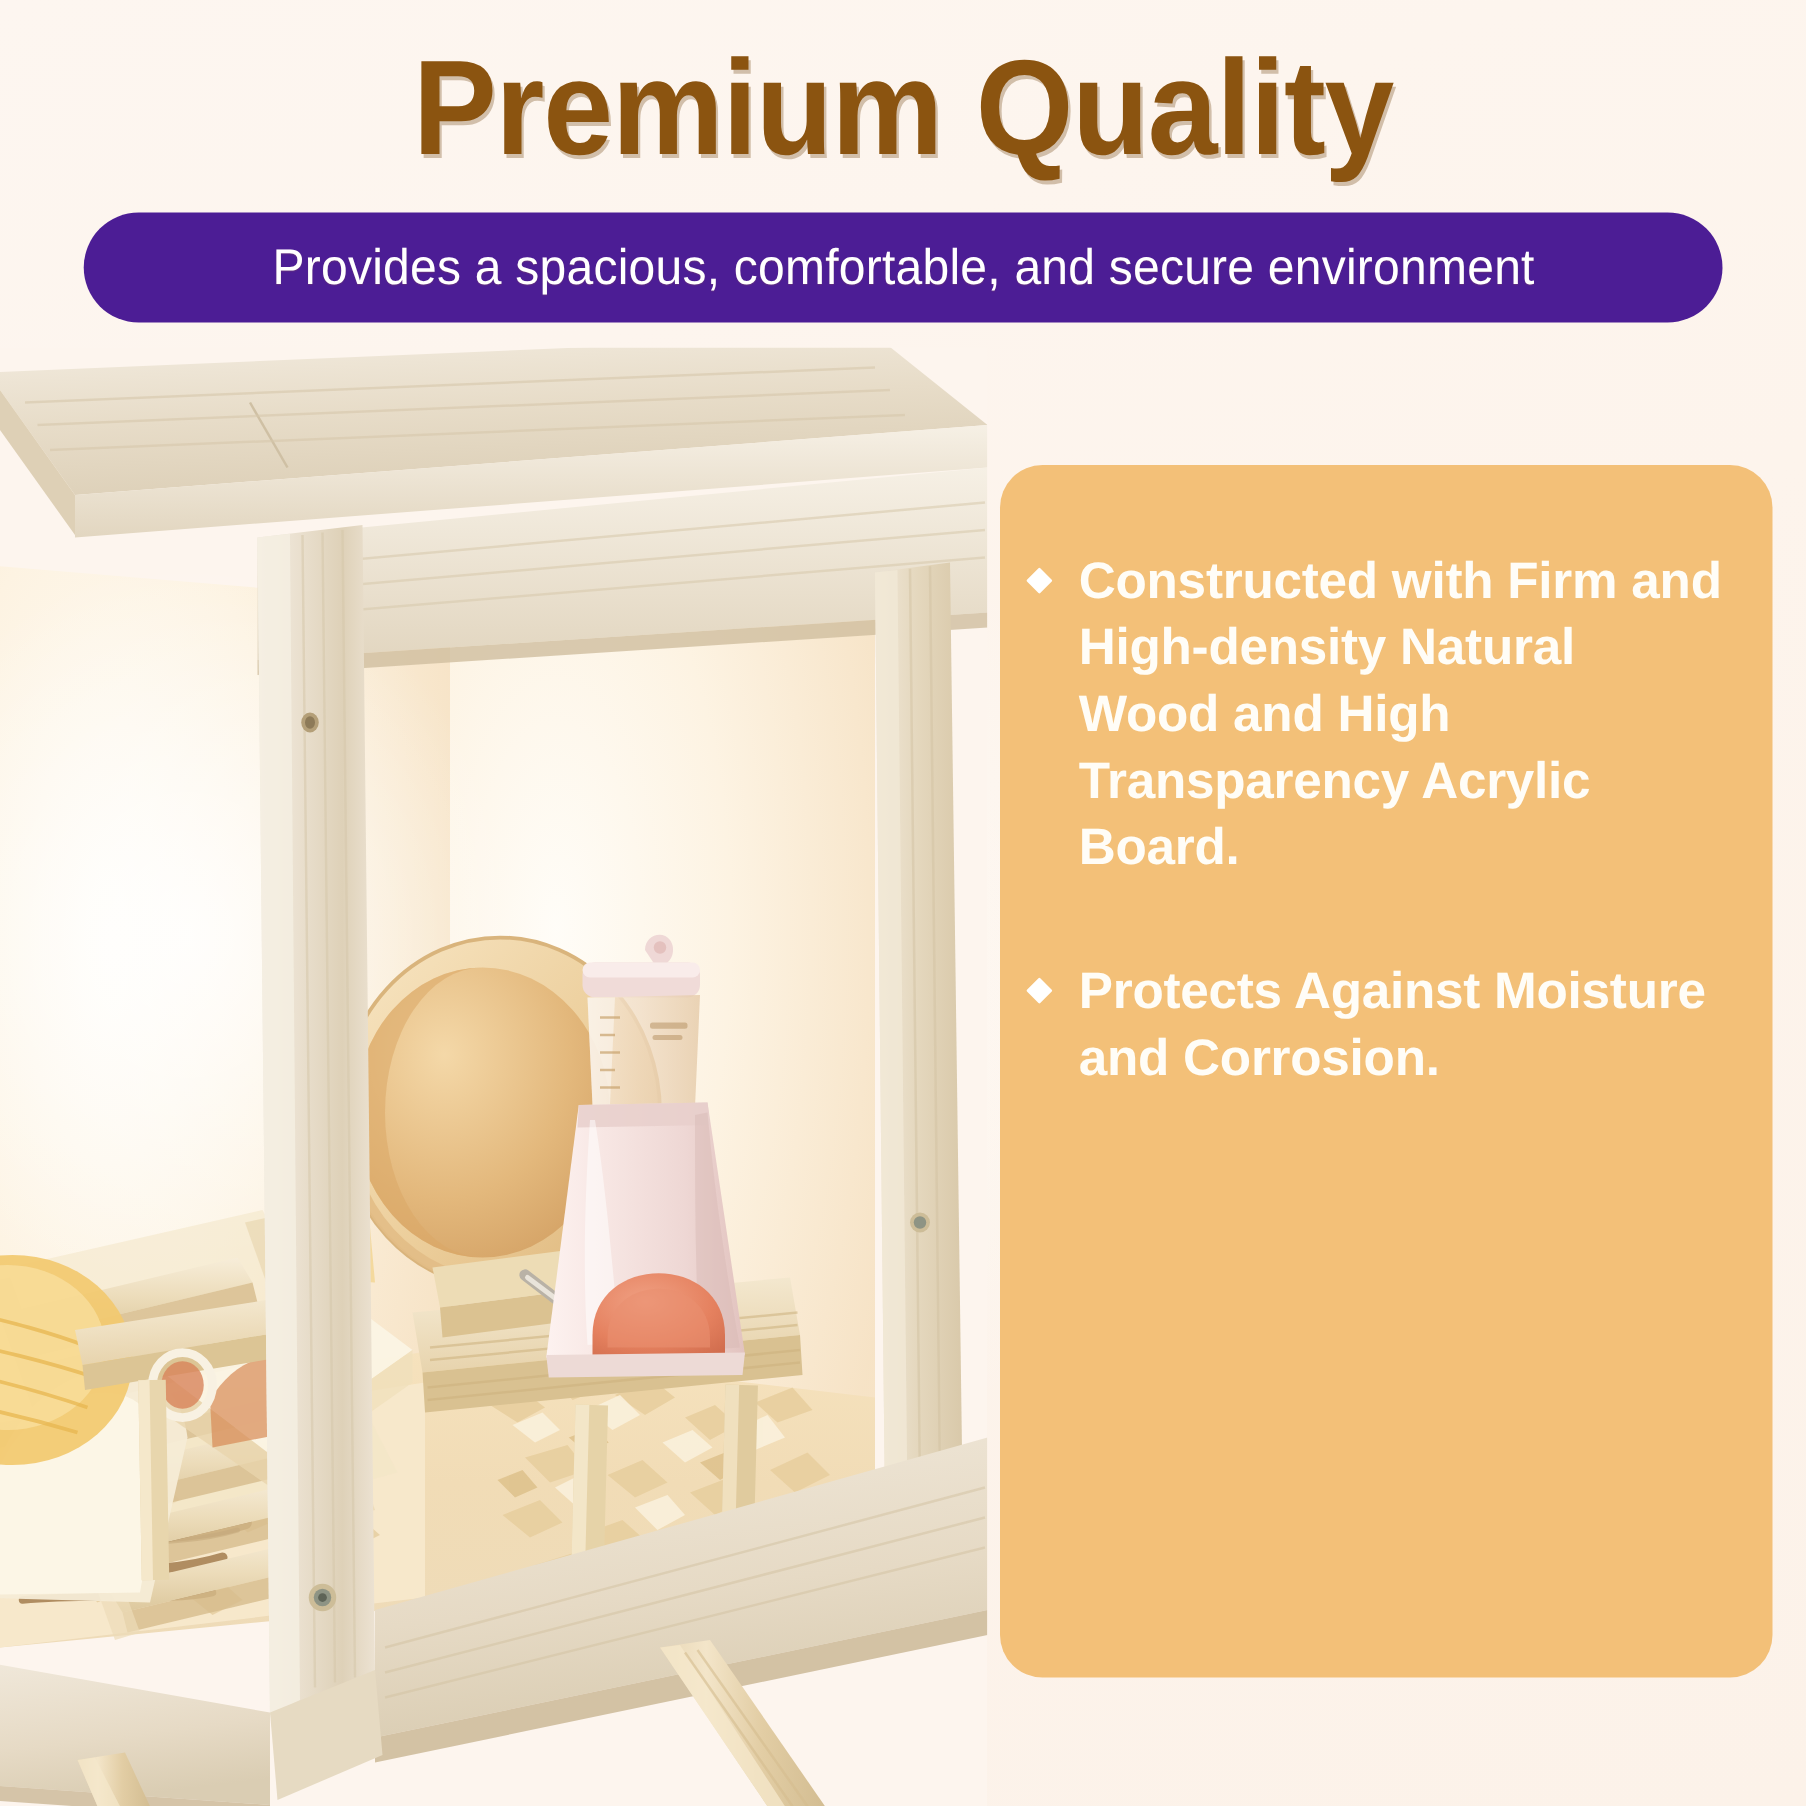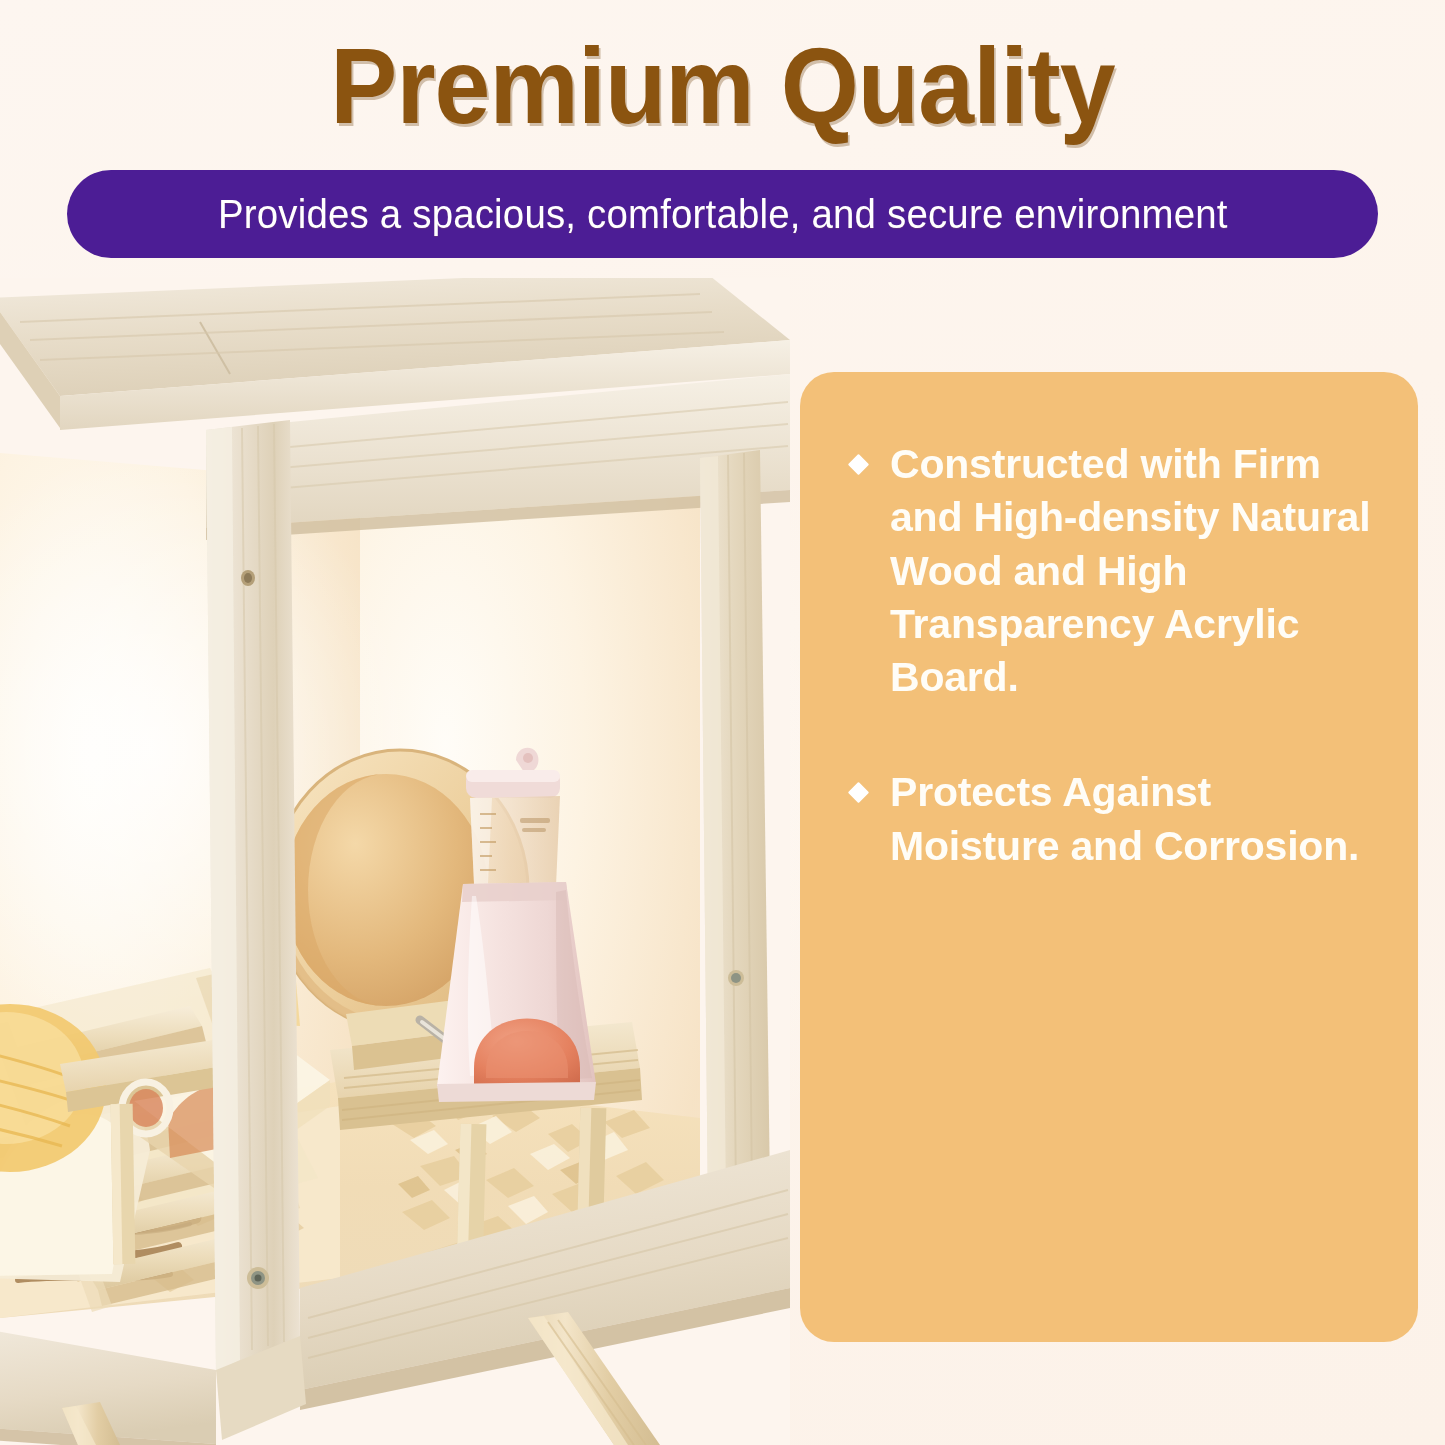--- a/index.html
+++ b/index.html
@@ -77,21 +77,21 @@
   
   .feature-panel {
     position: absolute;
     left: 800px;
     top: 372px;
     width: 618px;
     height: 970px;
     background: #f3c078;
     border-radius: 34px;
     z-index: 6;
-    padding: 66px 40px 40px 45px;
+    padding: 66px 40px 40px 18px;
   }
 
   .bullet-list { list-style: none; }
 
   .bullet-item {
     display: flex;
     align-items: flex-start;
     margin-bottom: 62px;
   }
   .bullet-item:last-child { margin-bottom: 0; }

